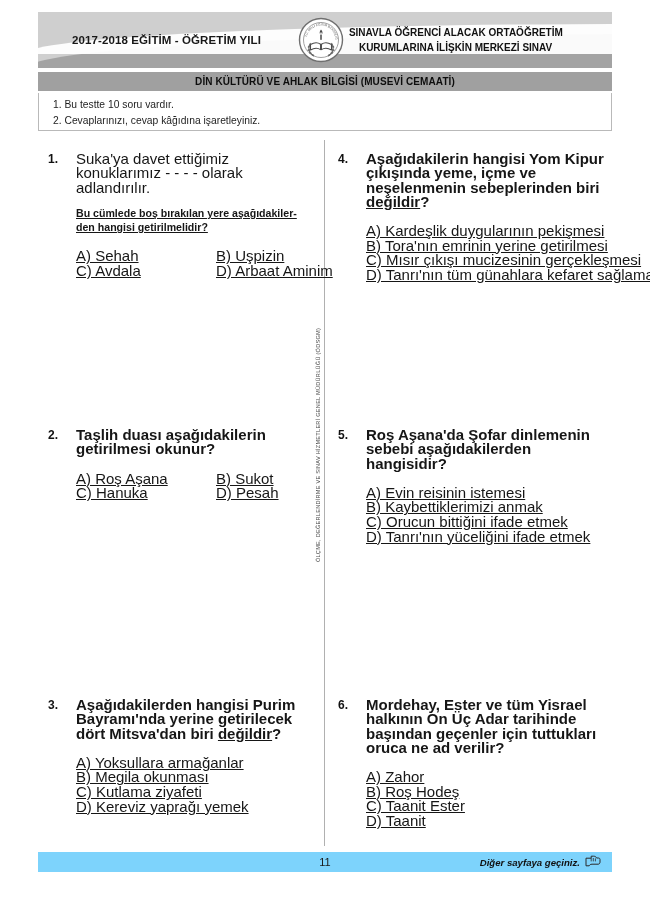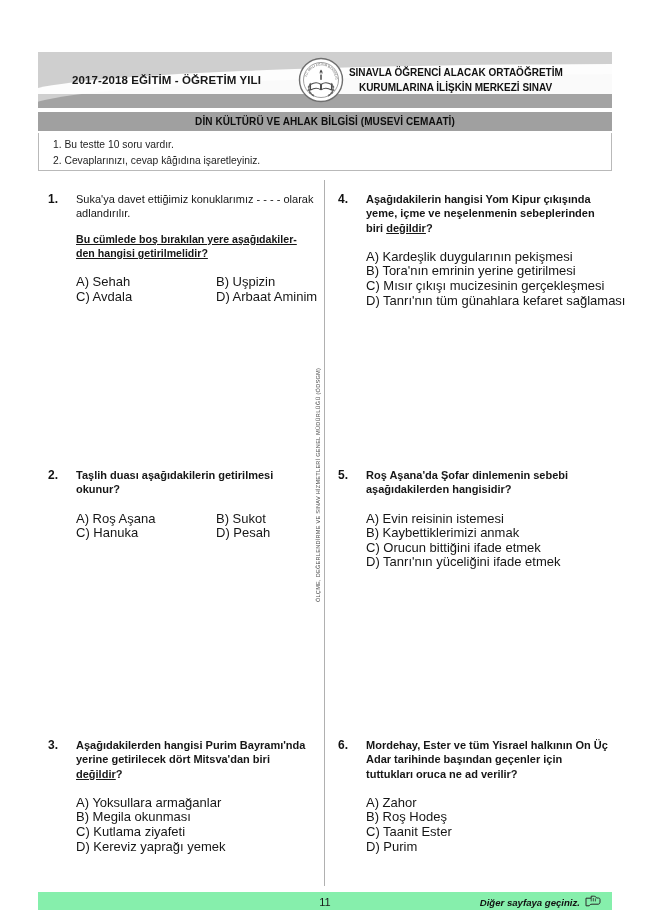--- a/index.html
+++ b/index.html
@@ -16,21 +16,20 @@
     color: #1a1a1a;
     overflow: hidden;
   }
 
   .page {
     position: absolute;
     left: 0; top: 0;
     width: 650px;
     height: 764px;
     background: #ffffff;
-    margin-top: 40px;
   }
 
   
   .header-band {
     position: absolute;
     left: 38px;
     top: 12px;
     width: 574px;
     height: 56px;
     overflow: hidden;
@@ -187,40 +186,41 @@
   }
   .q-num {
     position: absolute;
     left: 0;
     top: 0;
     font-size: 12px;
     font-weight: bold;
     color: #111111;
   }
   .q-stem {
-    font-size: 11px;
+    font-size: 15px;
     line-height: 14.3px;
     color: #161616;
   }
   .q-stem.bold { font-weight: bold; }
   .q-stem2 {
     font-size: 10.6px;
     line-height: 14.3px;
     color: #161616;
     font-weight: bold;
     margin-top: 11px;
     text-decoration: underline;
   }
   .q-stem u { text-decoration: underline; text-align: center; }
 
   .opts {
     margin-top: 15px;
-    font-size: 13px;
+    font-size: 15px;
     line-height: 14.6px;
     color: #161616;
+    text-decoration: underline;
   }
   .opts.two-col {
     display: grid;
     grid-template-columns: 140px 1fr;
     row-gap: 0px;
   }
   .opts .opt { white-space: nowrap; }
 
   
   .pos-q1 { position: absolute; top: 12px; left: 0; width: 268px; }
@@ -230,21 +230,21 @@
   .pos-q5 { position: absolute; top: 288px; left: 0; width: 272px; }
   .pos-q6 { position: absolute; top: 558px; left: 0; width: 272px; }
 
   
   .footer {
     position: absolute;
     left: 38px;
     top: 852px;
     width: 574px;
     height: 20px;
-    background: #86efac;
+    background: #7dd3fc;
     display: flex;
     align-items: center;
   }
   .footer-page {
     position: absolute;
     left: 0; right: 0;
     text-align: center;
     font-size: 11px;
     color: #1a1a1a;
   }
@@ -389,21 +389,21 @@
       </div>
     </div>
 
     <div class="q pos-q6">
       <div class="q-num">6.</div>
       <div class="q-stem bold">Mordehay, Ester ve tüm Yisrael halkının On Üç Adar tarihinde başından geçenler için tuttukları oruca ne ad verilir?</div>
       <div class="opts">
         <div class="opt">A) Zahor</div>
         <div class="opt">B) Roş Hodeş</div>
         <div class="opt">C) Taanit Ester</div>
-        <div class="opt">D) Purim</div>
+        <div class="opt">D) Taanit</div>
       </div>
     </div>
 
   </div>
 
   <div class="footer">
     <div class="footer-page">11</div>
     <div class="footer-next">
       <span>Diğer sayfaya geçiniz.</span>
       <span class="hand-icon">

